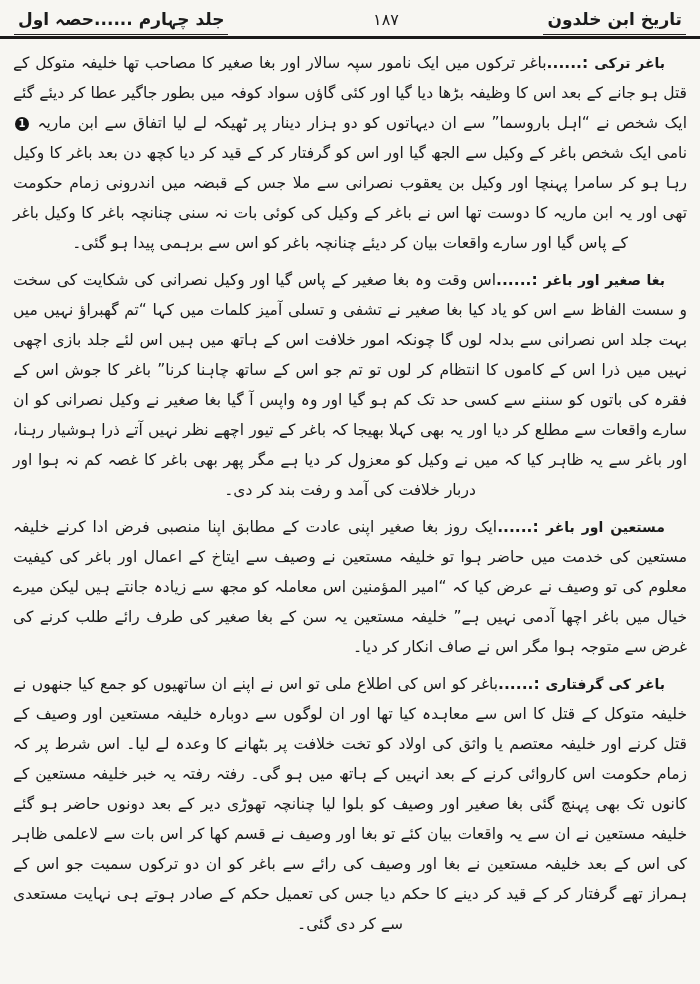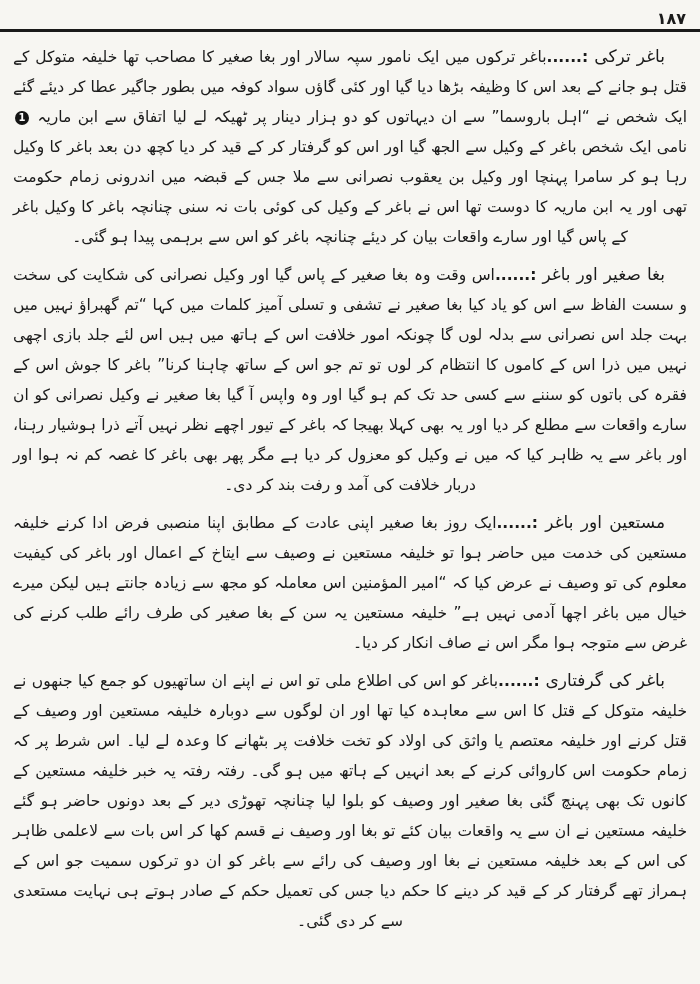--- a/index.html
+++ b/index.html
@@ -25,21 +25,22 @@
     padding:9px 14px 0 14px;
   }
   .hdr .side{
     font-size:17px;
     font-weight:bold;
     border-bottom:1.6px solid #202020;
     padding:0 4px 5px 4px;
   }
   .hdr .num{
     font-size:16px;
-    font-weight:bold;
+    font-weight:normal;
+    padding-bottom:6px;
     letter-spacing:1px;
   }
   .hdr-rule{
     height:3px;
     background:#1a1a1a;
     margin-top:1px;
   }
   
   main{
     padding:2px 13px 0 13px;
@@ -47,22 +48,22 @@
   .para{
     margin:7px 0 0 0;
     font-size:15.5px;
     line-height:30px;
     text-align:justify;
     text-justify:inter-word;
   }
   .para.center-last{ text-align-last:center; }
   .para.sect{ text-indent:22px; }
   .h{
-    font-weight:normal;
-    font-size:17px;
+    font-weight:bold;
+    font-size:14px;
     margin-top:32px;
   }
   .sep{ font-weight:bold; }
   .fref{
     display:inline-block;
     width:14px;height:14px;
     border-radius:50%;
     background:#141414;
     color:#ffffff;
     font-size:10px;
@@ -73,21 +74,23 @@
     vertical-align:1px;
     margin:0 2px;
   }
 </style>
 </head>
 <body>
 
 <div class="page">
 
   <header class="hdr">
+    <div class="side">تاریخ ابن خلدون</div>
     <div class="num">۱۸۷</div>
+    <div class="side">جلد چہارم ......حصہ اول</div>
   </header>
   <div class="hdr-rule"></div>
 
   <main>
 
 
     <p class="para sect center-last"><b class="h">باغر ترکی</b><span class="sep"> :......</span><span>باغر ترکوں میں ایک نامور سپہ سالار اور بغا صغیر کا مصاحب تھا خلیفہ متوکل کے قتل ہو جانے کے بعد اس کا وظیفہ بڑھا دیا گیا اور کئی گاؤں سواد کوفہ میں بطور جاگیر عطا کر دیئے گئے ایک شخص نے “اہل باروسما” سے ان دیہاتوں کو دو ہزار دینار پر ٹھیکہ لے لیا اتفاق سے ابن ماریہ </span><span class="fref">1</span><span> نامی ایک شخص باغر کے وکیل سے الجھ گیا اور اس کو گرفتار کر کے قید کر دیا کچھ دن بعد باغر کا وکیل رہا ہو کر سامرا پہنچا اور وکیل بن یعقوب نصرانی سے ملا جس کے قبضہ میں اندرونی زمام حکومت تھی اور یہ ابن ماریہ کا دوست تھا اس نے باغر کے وکیل کی کوئی بات نہ سنی چنانچہ باغر کا وکیل باغر کے پاس گیا اور سارے واقعات بیان کر دیئے چنانچہ باغر کو اس سے برہمی پیدا ہو گئی۔</span></p>
 
     <p class="para sect center-last"><b class="h">بغا صغیر اور باغر</b><span class="sep"> :......</span><span>اس وقت وہ بغا صغیر کے پاس گیا اور وکیل نصرانی کی شکایت کی سخت و سست الفاظ سے اس کو یاد کیا بغا صغیر نے تشفی و تسلی آمیز کلمات میں کہا “تم گھبراؤ نہیں میں بہت جلد اس نصرانی سے بدلہ لوں گا چونکہ امور خلافت اس کے ہاتھ میں ہیں اس لئے جلد بازی اچھی نہیں میں ذرا اس کے کاموں کا انتظام کر لوں تو تم جو اس کے ساتھ چاہنا کرنا” باغر کا جوش اس کے فقرہ کی باتوں کو سننے سے کسی حد تک کم ہو گیا اور وہ واپس آ گیا بغا صغیر نے وکیل نصرانی کو ان سارے واقعات سے مطلع کر دیا اور یہ بھی کہلا بھیجا کہ باغر کے تیور اچھے نظر نہیں آتے ذرا ہوشیار رہنا، اور باغر سے یہ ظاہر کیا کہ میں نے وکیل کو معزول کر دیا ہے مگر پھر بھی باغر کا غصہ کم نہ ہوا اور دربار خلافت کی آمد و رفت بند کر دی۔</span></p>
 

